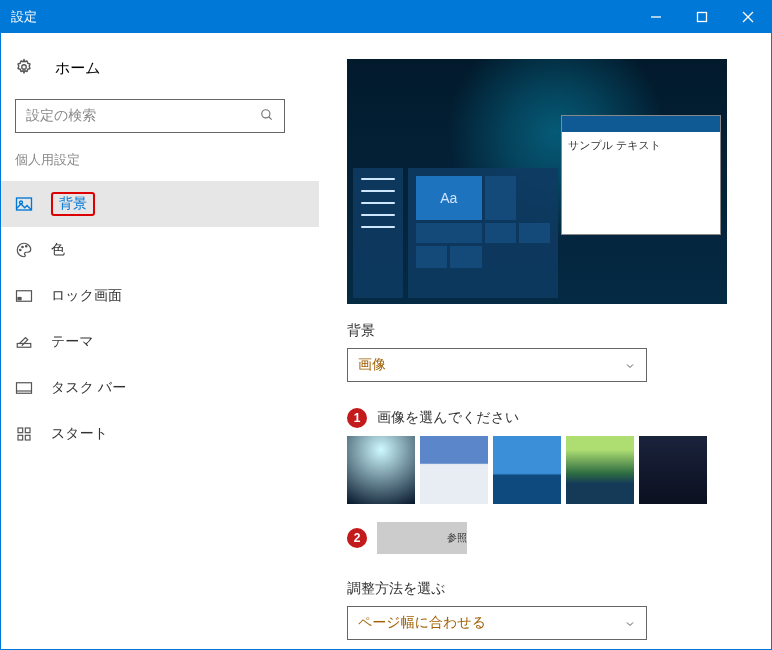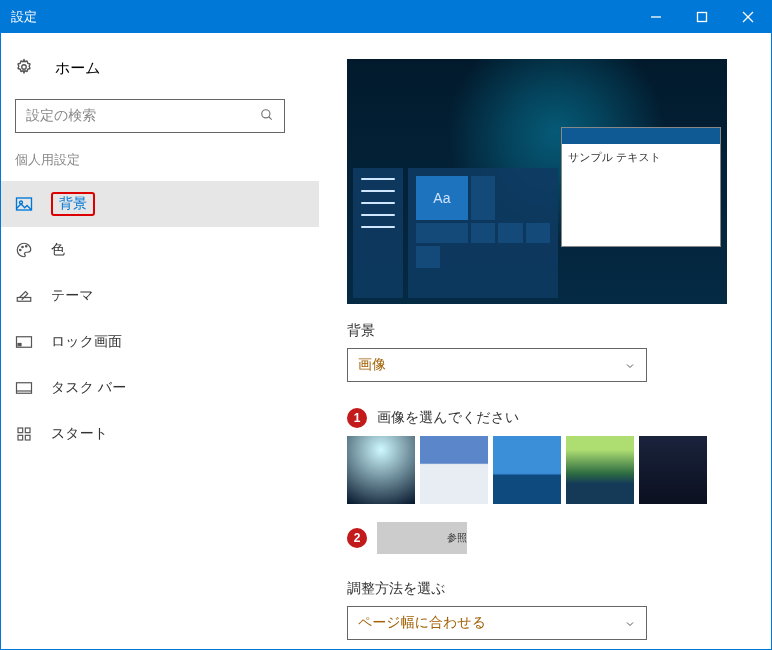--- a/index.html
+++ b/index.html
@@ -23,25 +23,25 @@
     .item.active .lbl{color:#0078d7}
     .redbox{border:2px solid #d00;border-radius:3px;padding:1px 6px}
     
     .right{flex:1;padding:26px 28px 0 28px;overflow:auto}
     .preview{width:380px;height:245px;background:#03364f;position:relative;margin-bottom:18px;
       background-image:radial-gradient(circle at 55% 30%,#0bd2ff55 0%,#0bd2ff33 18%,transparent 40%),
                        linear-gradient(#021a2c,#052a44)}
     .taskb{position:absolute;left:6px;bottom:6px;height:130px;display:flex;gap:5px}
     .list{width:50px;background:#0f3a62e0;display:flex;flex-direction:column;gap:10px;padding:10px 8px}
     .list div{height:2px;background:#cfe6ff;border-radius:1px}
-    .tiles{width:150px;background:#0f3a62e0;padding:8px;display:grid;grid-template-columns:1fr 1fr 1fr 1fr 1fr;grid-template-rows:44px 20px 22px;gap:3px}
+    .tiles{width:150px;background:#0f3a62e0;padding:8px;display:grid;grid-template-columns:1fr 1fr 1fr 1fr;grid-template-rows:44px 20px 22px;gap:3px}
     .tiles .big{grid-column:1/3;grid-row:1/2;background:#1e73bf;display:flex;align-items:center;justify-content:center;color:#cfe3ff;font-size:14px}
     .tiles .t{background:#134a79}
     .tiles .t.wide{grid-column:1/3}
-    .popup{position:absolute;right:6px;top:68px;width:160px;height:120px;background:#fff;border:1px solid #888}
+    .popup{position:absolute;right:6px;top:56px;width:160px;height:120px;background:#fff;border:1px solid #888}
     .popup .hdr{height:16px;background:#0f5a95}
     .popup .txt{padding:6px;font-size:11px;color:#333}
     .lbl2{font-size:14px;margin-bottom:8px;color:#333}
     .combo{width:300px;height:34px;border:1px solid #666;display:flex;align-items:center;justify-content:space-between;padding:0 10px;font-size:14px;color:#a16207;margin-bottom:26px}
     .step{display:flex;align-items:center;gap:10px;margin-bottom:8px}
     .num{width:20px;height:20px;border-radius:50%;background:#c31b1b;color:#fff;font-size:12px;display:flex;align-items:center;justify-content:center;font-weight:bold}
     .thumbs{display:flex;gap:5px;margin-bottom:18px}
     .th{width:68px;height:68px}
     .th1{background:radial-gradient(circle at 50% 20%,#0ae0ff33,#04152a)}
     .th2{background:linear-gradient(#5b86c9 40%,#e8edf3 42%)}
@@ -118,34 +118,34 @@
             <circle cx="7" cy="12" r="1" fill="#555"></circle>
             <circle cx="10" cy="8" r="1" fill="#555"></circle>
             <circle cx="15" cy="7" r="1" fill="#555"></circle>
           </svg>
       </span>
       <span>色</span>
     </div>
     <div class="item">
       <span class="ic">
         <svg width="18" height="18" viewBox="0 0 24 24" fill="none" stroke="#555" stroke-width="1.6">
+            <rect x="2" y="5" width="20" height="14"></rect>
+            <rect x="4" y="14" width="4" height="3" fill="#555"></rect>
+          </svg>
+      </span>
+      <span>ロック画面</span>
+    </div>
+    <div class="item">
+      <span class="ic">
+        <svg width="18" height="18" viewBox="0 0 24 24" fill="none" stroke="#555" stroke-width="1.6">
             <rect x="3" y="14" width="18" height="5"></rect>
             <path d="M6 14l8-8 3 3-8 8"></path>
           </svg>
       </span>
       <span>テーマ</span>
-    </div>
-    <div class="item">
-      <span class="ic">
-        <svg width="18" height="18" viewBox="0 0 24 24" fill="none" stroke="#555" stroke-width="1.6">
-            <rect x="2" y="5" width="20" height="14"></rect>
-            <rect x="4" y="14" width="4" height="3" fill="#555"></rect>
-          </svg>
-      </span>
-      <span>ロック画面</span>
     </div>
     <div class="item">
       <span class="ic">
         <svg width="18" height="18" viewBox="0 0 24 24" fill="none" stroke="#555" stroke-width="1.6">
             <rect x="2" y="5" width="20" height="14"></rect>
             <line x1="2" y1="16" x2="22" y2="16"></line>
           </svg>
       </span>
       <span>タスク バー</span>
     </div>

